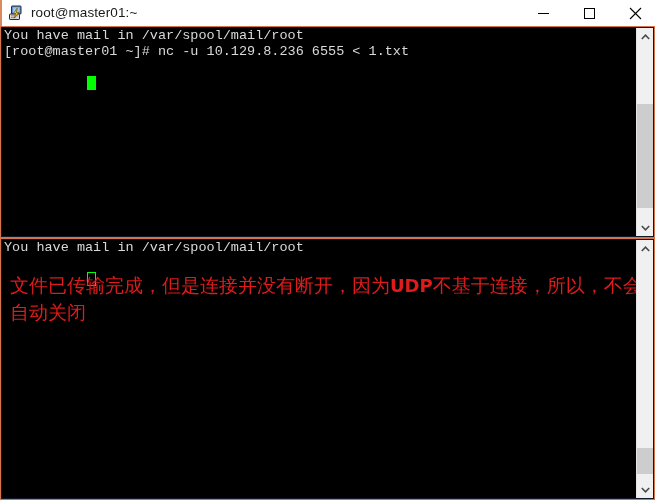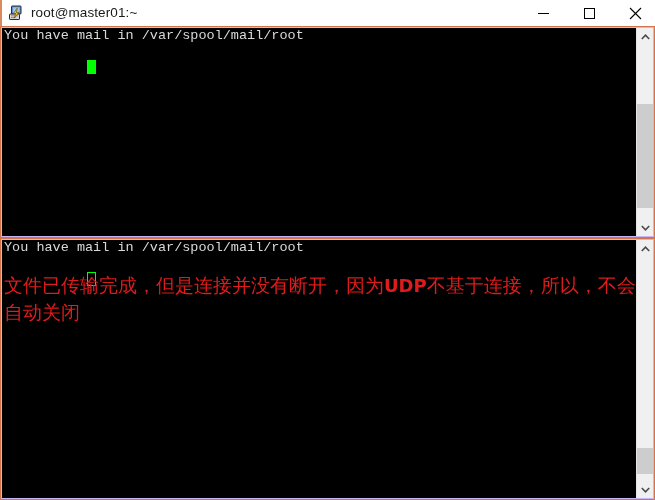--- a/index.html
+++ b/index.html
@@ -92,21 +92,21 @@
     left: 0;
     top: 26px;
     width: 655px;
     height: 474px;
     background: #000000;
   }
 
   .pane {
     position: absolute;
     left: 0;
-    background: #c4b5fd;
+    background: #0f172a;
     border: 1px solid #d4744a;
     box-sizing: border-box;
     overflow: hidden;
   }
   #pane-top {
     top: 0;
     width: 655px;
     height: 212px;
   }
   #pane-bottom {
@@ -157,21 +157,21 @@
   .cursor-row {
     height: 16px;
     line-height: 16px;
   }
 
   .annotation {
     font-family: "DejaVu Serif", "Liberation Serif", serif;
     font-size: 19px;
     line-height: 26px;
     color: #e01b1b;
-    padding-left: 2px;
+    padding-left: 8px;
     width: 634px;
     word-break: break-all;
   }
   .annotation .latin {
     font-family: "DejaVu Sans", "Liberation Sans", sans-serif;
     font-weight: bold;
     font-size: 18px;
   }
 
   
@@ -249,20 +249,21 @@
         <line x1="12" y1="1" x2="1" y2="12" stroke="#000" stroke-width="1.1"></line>
       </svg>
     </div>
   </div>
 
   <div id="terminal-area">
 
     <div class="pane" id="pane-top">
       <div class="pane-screen">
         <div class="term-line">You have mail in /var/spool/mail/root</div>
+        <div class="term-line">[root@master01 ~]# nc -u 10.129.8.236 6555 &lt; 1.txt</div>
         <div class="term-line cursor-row">
           <span class="cursor-filled"></span>
         </div>
       </div>
 
       <div class="scrollbar">
         <div class="sb-arrow up">
           <svg width="9" height="6" viewBox="0 0 9 6">
             <path d="M0.8 5 L4.5 1.2 L8.2 5" fill="none" stroke="#4a4a4a" stroke-width="1.6"></path>
           </svg>

